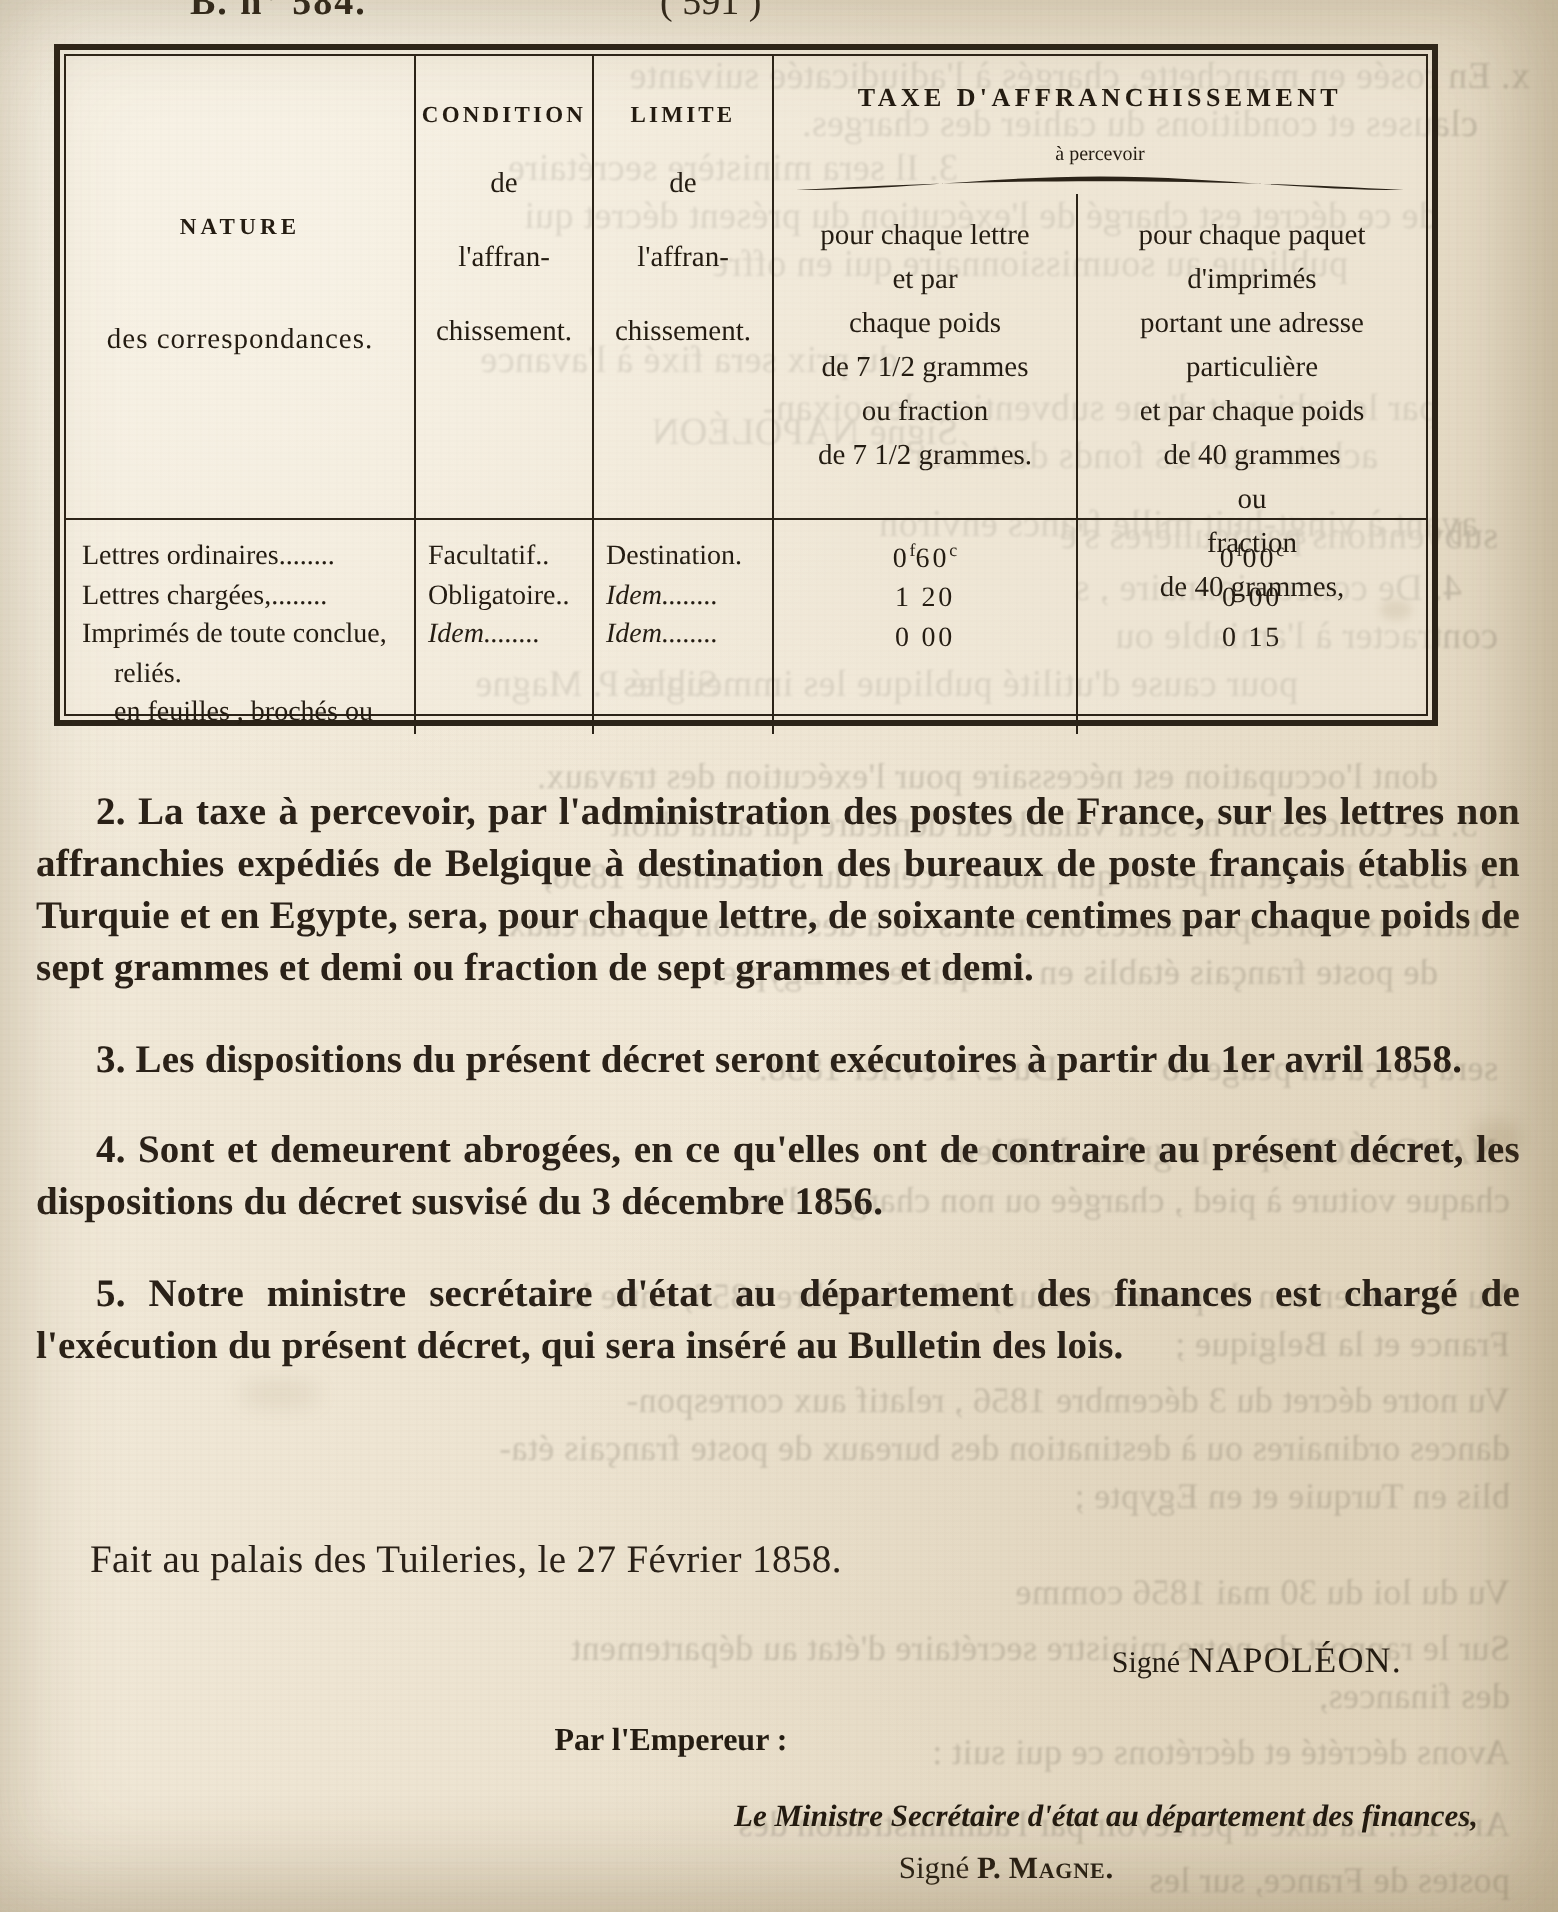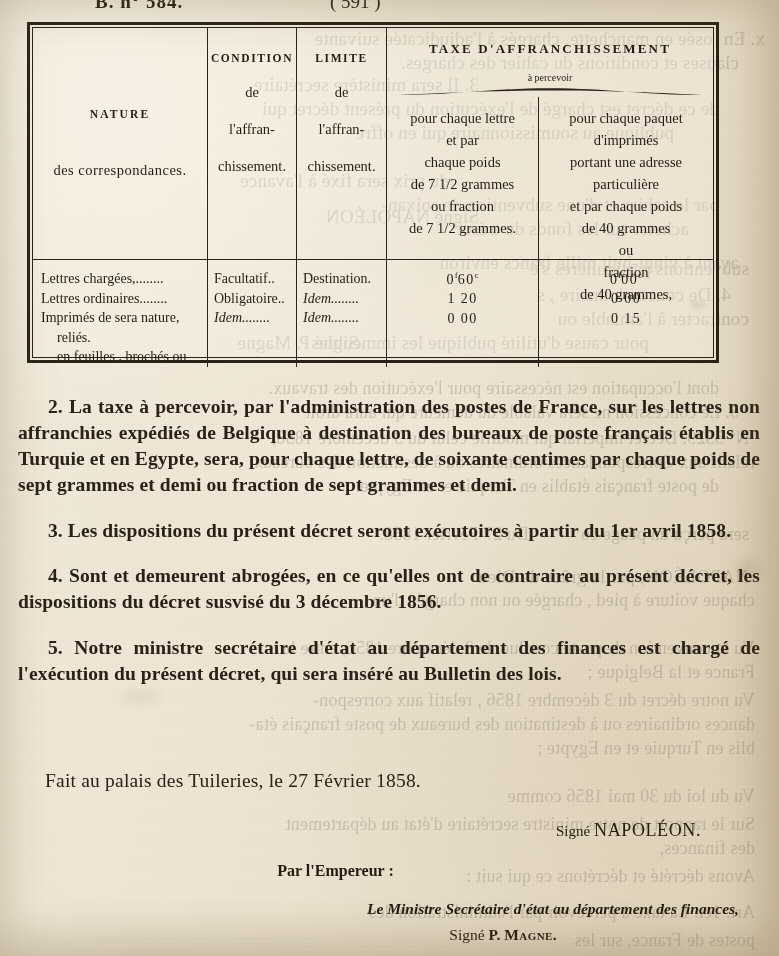--- a/index.html
+++ b/index.html
@@ -421,23 +421,23 @@
               <div>fraction</div>
               <div>de 40 grammes,</div>
             </div>
           </div>
         </div>
       </div>
     </div>
 
     <div class="tbody">
       <div class="col c-nature vline bd-nature">
+        <div>Lettres ordinaires........</div>
         <div>Lettres chargées,........</div>
-        <div>Lettres ordinaires........</div>
-        <div>Imprimés de sera nature,</div>
+        <div>Imprimés de toute conclue,</div>
         <div class="ind">reliés.</div>
         <div class="ind">en feuilles , brochés ou</div>
       </div>
 
       <div class="col c-cond vline bd-cell">
         <div>Facultatif..</div>
         <div>Obligatoire..</div>
         <div class="it">Idem........</div>
       </div>
 

